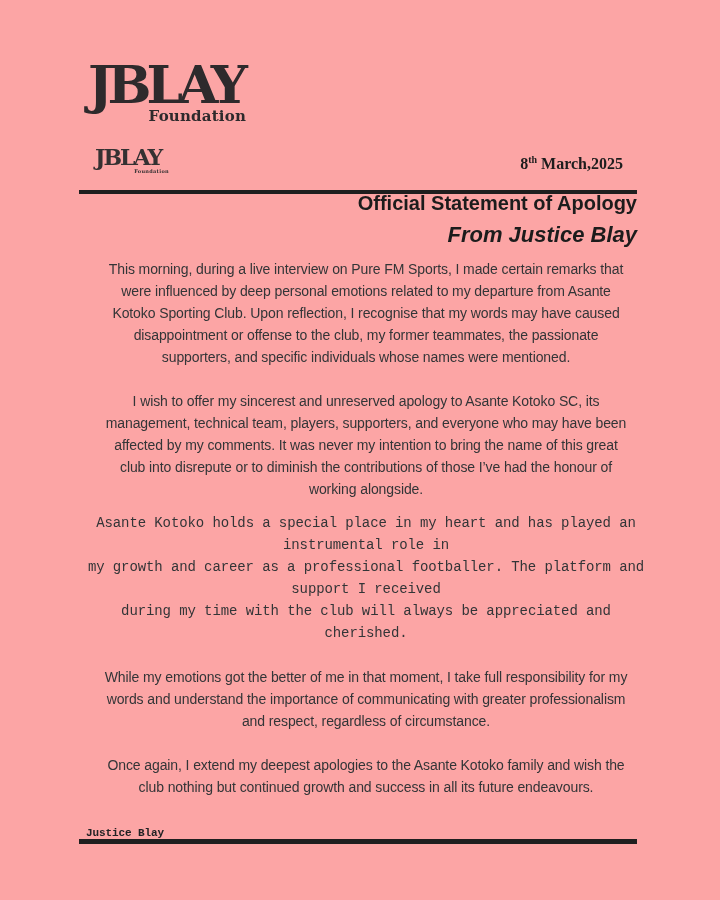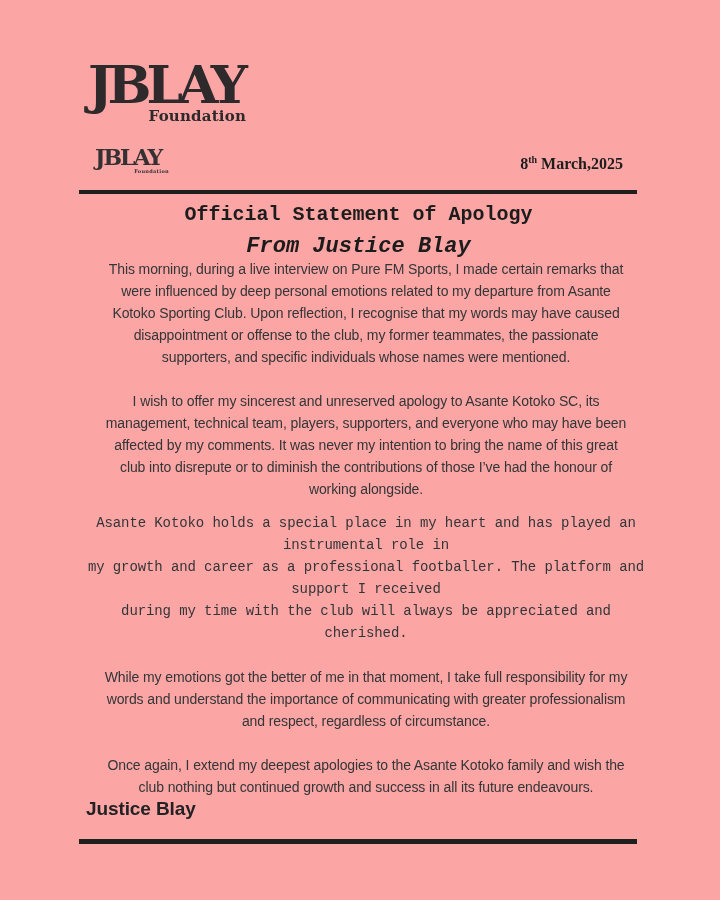--- a/index.html
+++ b/index.html
@@ -89,25 +89,25 @@
     height: 4px;
     background: #1f1f1f;
   }
   .rule-top { top: 190px; }
   .rule-bottom { top: 839px; height: 5px; }
 
   
   .title-block {
     position: absolute;
     left: 80px;
-    top: 204px;
+    top: 192px;
     width: 557px;
-    text-align: center;
+    text-align: right;
     color: #1c1c1c;
-    font-family: Liberation Mono, monospace;
+    font-family: Liberation Sans, sans-serif;
   }
   .title-main {
     font-size: 20px;
     font-weight: bold;
     line-height: 22px;
   }
   .title-sub {
     font-size: 22px;
     font-weight: bold;
     font-style: italic;
@@ -128,23 +128,25 @@
   }
   .para {
     margin: 22px 0 0 0;
     white-space: pre-line;
     text-align: center;
   }
   .para.first { margin-top: 0; }
   .para.cont  { margin-top: 12px; font-family: Liberation Mono, monospace; }
 
   .signature {
+    margin-top: 24px;
     font-weight: bold;
     color: #222224;
-    font-size: 19px;
+    font-size: 11px;
+    font-family: Liberation Mono, monospace;
   }
 </style>
 </head>
 <body>
 
 <div class="doc">
 
   <div class="logo-lg">
     <div class="logo-lg-word">JBLAY</div>
     <div class="logo-lg-sub">Foundation</div>

